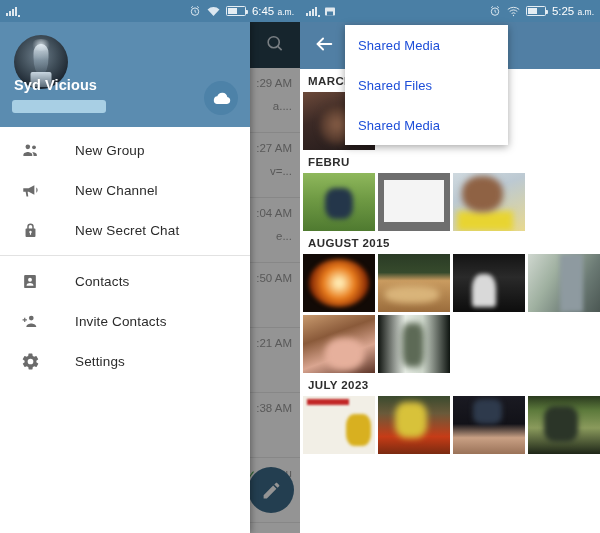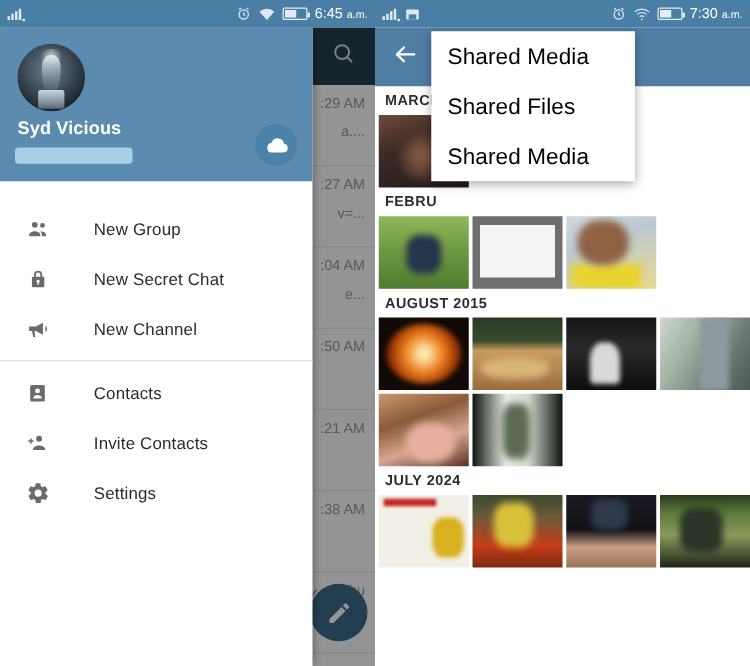--- a/index.html
+++ b/index.html
@@ -47,21 +47,21 @@
   .ico-batt::after { content:""; position:absolute; right:-3px; top:2.5px; width:2px; height:4px; background:#e4edf3; border-radius:0 1px 1px 0;}
   .ico-batt span { position: absolute; left: 1px; top: 1px; bottom: 1px; width: 9px; background: #e4edf3; }
 
   
   .drawer {
     position: absolute; top: 22px; left: 0; width: 250px; bottom: 0;
     background: #ffffff; z-index: 40;
     box-shadow: 2px 0 6px rgba(0,0,0,0.30);
   }
   .drawer-head {
-    height: 123px; background: #5b8cb0; position: relative;
+    height: 105px; background: #5b8cb0; position: relative;
     padding: 13px 14px 0 14px;
   }
   .avatar {
     width: 54px; height: 54px; border-radius: 50%;
     background: radial-gradient(circle at 46% 38%, #6e7f8c 0%, #3e4c57 42%, #17202a 78%, #0c1219 100%);
     position: relative; overflow: hidden;
   }
   .avatar .glass {
     position: absolute; left: 50%; top: 16%; transform: translateX(-50%);
     width: 15px; height: 30px;
@@ -89,21 +89,21 @@
     width: 94px; height: 13px; border-radius: 3px;
     background: #a8cfe4;
   }
   .cloud-btn {
     position: absolute; right: 12px; bottom: 12px;
     width: 34px; height: 34px; border-radius: 50%;
     background: #4d82a8; display: flex; align-items: center; justify-content: center;
   }
   .cloud-btn svg { width: 19px; height: 19px; display: block; }
 
-  .drawer-list { padding-top: 18px; }
+  .drawer-list { padding-top: 3px; }
   .drawer-item {
     height: 40px; display: flex; align-items: center; padding-left: 18px; cursor: pointer;
   }
   .drawer-item .di-icon {
     width: 24px; height: 24px; display: flex; align-items: center; justify-content: center;
     flex: 0 0 24px; color: #6b6b6b;
   }
   .drawer-item .di-icon svg { display: block; }
   .drawer-item .di-label {
     margin-left: 33px; font-size: 13.5px; color: #2b2b2b; letter-spacing: .15px;
@@ -199,21 +199,21 @@
   .p-jul4::after{content:"";position:absolute;left:22%;top:18%;width:48%;height:62%;background:#2b3528;border-radius:30%;filter:blur(2.5px);}
 
   
   .popup {
     position: absolute; left: 45px; top: 25px; width: 163px;
     background: #ffffff; z-index: 70;
     box-shadow: 0 2px 8px rgba(0,0,0,0.35);
   }
   .popup-item {
     height: 40px; display: flex; align-items: center;
-    padding-left: 13px; font-size: 18px; color: #000000; cursor: pointer;
+    padding-left: 13px; font-size: 13px; color: #1d4ed8; cursor: pointer;
     letter-spacing: .1px;
   }
 </style>
 </head>
 <body>
 
 <div class="screen">
 
   <div class="panel panel-left">
 
@@ -288,37 +288,37 @@
                 <circle cx="16.4" cy="8" r="2.4"></circle>
               <path d="M3 19v-1.6c0-2.3 3.7-3.5 5.6-3.5s5.6 1.2 5.6 3.5V19H3z"></path>
               <path d="M15.6 14.2c1.8.2 4.4 1.1 4.4 3.1V19h-4.2v-1.6c0-1.3-.7-2.3-1.6-3 .4-.1.9-.2 1.4-.2z"></path>
             </svg>
           </span>
           <span class="di-label">New Group</span>
         </div>
 
         <div class="drawer-item">
           <span class="di-icon">
+            <svg width="20" height="19" viewBox="0 0 24 24" fill="#6b6b6b">
+              <path d="M3.5 9.2v4.4h3l1.1 6.1h2.2l-.8-6.1h1.3l7.2 3.8V5.4L10.3 9.2H3.5z"></path>
+              <path d="M20 8.2v6.6c1-.6 1.6-1.8 1.6-3.3S21 8.8 20 8.2z"></path>
+            </svg>
+          </span>
+          <span class="di-label">New Channel</span>
+        </div>
+
+        <div class="drawer-item">
+          <span class="di-icon">
             <svg width="17" height="19" viewBox="0 0 24 24" fill="#6b6b6b">
               <path d="M12 2.2a4.6 4.6 0 0 0-4.6 4.6V9H6.2A1.2 1.2 0 0 0 5 10.2v9.6A1.2 1.2 0 0 0 6.2 21h11.6a1.2 1.2 0 0 0 1.2-1.2v-9.6A1.2 1.2 0 0 0 17.8 9h-1.2V6.8A4.6 4.6 0 0 0 12 2.2zm0 2.1a2.5 2.5 0 0 1 2.5 2.5V9h-5V6.8A2.5 2.5 0 0 1 12 4.3z"></path>
               <circle cx="12" cy="14.2" r="1.7" fill="#ffffff"></circle>
               <rect x="11.2" y="14.6" width="1.6" height="3.4" fill="#ffffff"></rect>
             </svg>
           </span>
           <span class="di-label">New Secret Chat</span>
-        </div>
-
-        <div class="drawer-item">
-          <span class="di-icon">
-            <svg width="20" height="19" viewBox="0 0 24 24" fill="#6b6b6b">
-              <path d="M3.5 9.2v4.4h3l1.1 6.1h2.2l-.8-6.1h1.3l7.2 3.8V5.4L10.3 9.2H3.5z"></path>
-              <path d="M20 8.2v6.6c1-.6 1.6-1.8 1.6-3.3S21 8.8 20 8.2z"></path>
-            </svg>
-          </span>
-          <span class="di-label">New Channel</span>
         </div>
 
         <div class="drawer-sep"></div>
 
         <div class="drawer-item">
           <span class="di-icon">
             <svg width="18" height="19" viewBox="0 0 24 24" fill="#6b6b6b">
               <rect x="4.2" y="3.2" width="15.6" height="17.6" rx="1.6"></rect>
               <circle cx="12" cy="9.6" r="2.6" fill="#ffffff"></circle>
               <path d="M7.4 17.2c0-2 2.6-3.1 4.6-3.1s4.6 1.1 4.6 3.1v.6H7.4v-.6z" fill="#ffffff"></path>
@@ -399,21 +399,21 @@
         <div class="ph p-aug1"></div>
         <div class="ph p-aug2"></div>
         <div class="ph p-aug3"></div>
         <div class="ph p-aug4"></div>
       </div>
       <div class="photo-row" style="margin-top:3px">
         <div class="ph p-aug5"></div>
         <div class="ph p-aug6"></div>
       </div>
 
-      <div class="month-label">JULY 2024</div>
+      <div class="month-label">JULY 2023</div>
       <div class="photo-row">
         <div class="ph p-jul1"></div>
         <div class="ph p-jul2"></div>
         <div class="ph p-jul3"></div>
         <div class="ph p-jul4"></div>
       </div>
     </div>
 
     <div class="r-toolbar">
       <span class="r-back">
@@ -452,18 +452,18 @@
         </svg>
         <svg width="13" height="11" viewBox="0 0 24 20" fill="none" stroke="#dfe8ee" stroke-width="1.8">
           <path d="M1.5 6.2a16 16 0 0 1 21 0"></path>
             <path d="M5 10a11 11 0 0 1 14 0"></path>
             <path d="M8.5 13.6a6 6 0 0 1 7 0"></path>
             <circle cx="12" cy="17.4" r="1.2" fill="#dfe8ee" stroke="none"></circle>
         </svg>
         <span class="ico-batt">
             <span></span>
           </span>
-        <span class="sb-time"><span>7:30</span> <span class="ampm">a.m.</span></span>
+        <span class="sb-time"><span>5:25</span> <span class="ampm">a.m.</span></span>
       </span>
     </div>
   </div>
 
 </div>
 
 </body></html>

